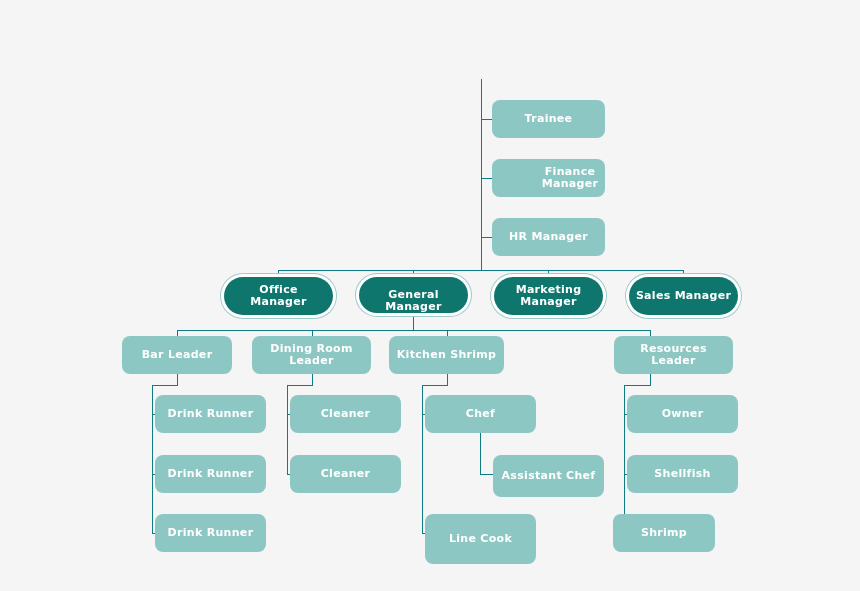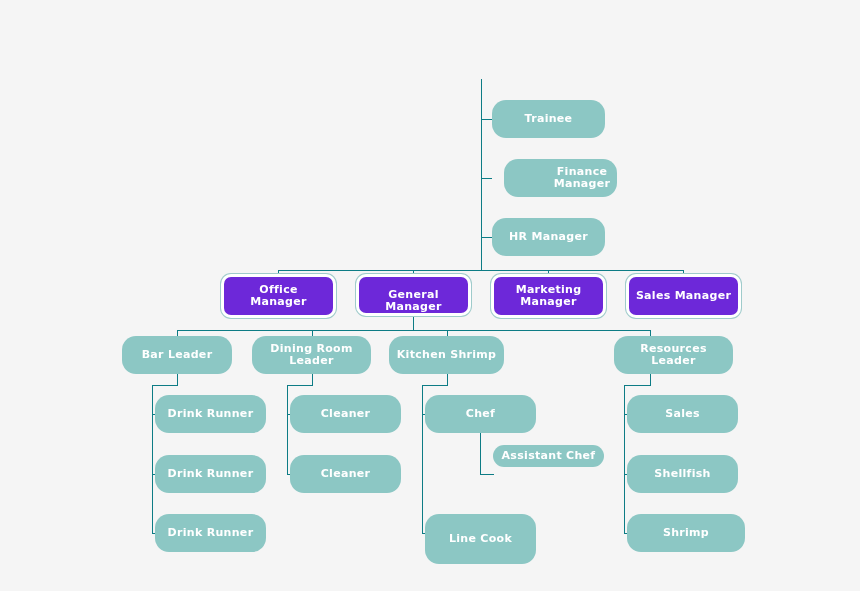--- a/index.html
+++ b/index.html
@@ -27,27 +27,27 @@
     text-align: center;
     color: #ffffff;
     font-weight: bold;
     letter-spacing: 0.3px;
     line-height: 1.1;
     user-select: none;
   }
   
   .node.level-light {
     background: #8cc7c4;
-    border-radius: 14px;
+    border-radius: 8px;
     font-size: 11px;
   }
   
   .node.level-dark {
-    background: #6d28d9;
-    border-radius: 7px;
+    background: #0f766e;
+    border-radius: 19px;
     font-size: 11px;
     box-shadow: 0 0 0 3px #ffffff, 0 0 0 4px #9fcbcb;
   }
   
   .node.level-root {
     background: #088089;
     border-radius: 8px;
     font-size: 11px;
     box-shadow: 0 0 0 4px #ffffff, 0 0 0 5px #9fcbcb;
   }
@@ -101,21 +101,21 @@
     <div class="conn h" style="left: 480px; top: 474px; width: 14px;"></div>
     <div class="conn v" style="left: 650px; top: 374px; height: 11px;"></div>
     <div class="conn h" style="left: 624px; top: 385px; width: 27px;"></div>
     <div class="conn v" style="left: 624px; top: 385px; height: 149px;"></div>
     <div class="conn h" style="left: 624px; top: 414px; width: 4px;"></div>
     <div class="conn h" style="left: 624px; top: 474px; width: 4px;"></div>
     <div class="conn h" style="left: 624px; top: 533px; width: 4px;"></div>
     <div class="node level-light" style="left: 492px; top: 100px; width: 113px; height: 38px;">
       <span class="node-label">Trainee</span>
     </div>
-    <div class="node level-light" style="left: 504px; top: 159px; width: 113px; height: 38px; padding-left: 43px;">
+    <div class="node level-light" style="left: 492px; top: 159px; width: 113px; height: 38px; padding-left: 43px;">
       <span class="node-label">Finance Manager</span>
     </div>
     <div class="node level-light" style="left: 492px; top: 218px; width: 113px; height: 38px;">
       <span class="node-label">HR Manager</span>
     </div>
     <div class="node level-dark" style="left: 224px; top: 277px; width: 109px; height: 38px;">
       <span class="node-label">Office Manager</span>
     </div>
     <div class="node level-dark" style="left: 359px; top: 277px; width: 109px; height: 36px; align-items: flex-end;">
       <span class="node-label">General Manager</span>
@@ -149,28 +149,28 @@
     </div>
     <div class="node level-light" style="left: 290px; top: 395px; width: 111px; height: 38px;">
       <span class="node-label">Cleaner</span>
     </div>
     <div class="node level-light" style="left: 290px; top: 455px; width: 111px; height: 38px;">
       <span class="node-label">Cleaner</span>
     </div>
     <div class="node level-light" style="left: 425px; top: 395px; width: 111px; height: 38px;">
       <span class="node-label">Chef</span>
     </div>
-    <div class="node level-light" style="left: 493px; top: 445px; width: 111px; height: 22px; text-align: center;">
+    <div class="node level-light" style="left: 493px; top: 455px; width: 111px; height: 42px; text-align: center;">
       <span class="node-label">Assistant Chef</span>
     </div>
     <div class="node level-light" style="left: 425px; top: 514px; width: 111px; height: 50px;">
       <span class="node-label">Line Cook</span>
     </div>
     <div class="node level-light" style="left: 627px; top: 395px; width: 111px; height: 38px;">
-      <span class="node-label">Sales</span>
+      <span class="node-label">Owner</span>
     </div>
     <div class="node level-light" style="left: 627px; top: 455px; width: 111px; height: 38px;">
       <span class="node-label">Shellfish</span>
     </div>
-    <div class="node level-light" style="left: 627px; top: 514px; width: 118px; height: 38px; text-align: right;">
+    <div class="node level-light" style="left: 613px; top: 514px; width: 102px; height: 38px; text-align: right;">
       <span class="node-label">Shrimp</span>
     </div>
   </div>
 
 </body></html>

